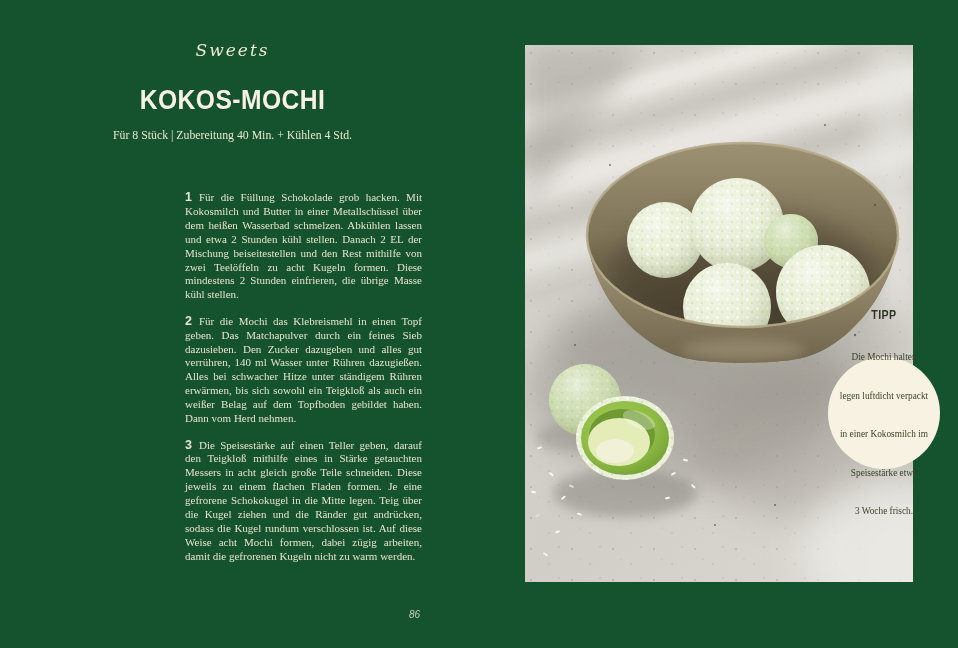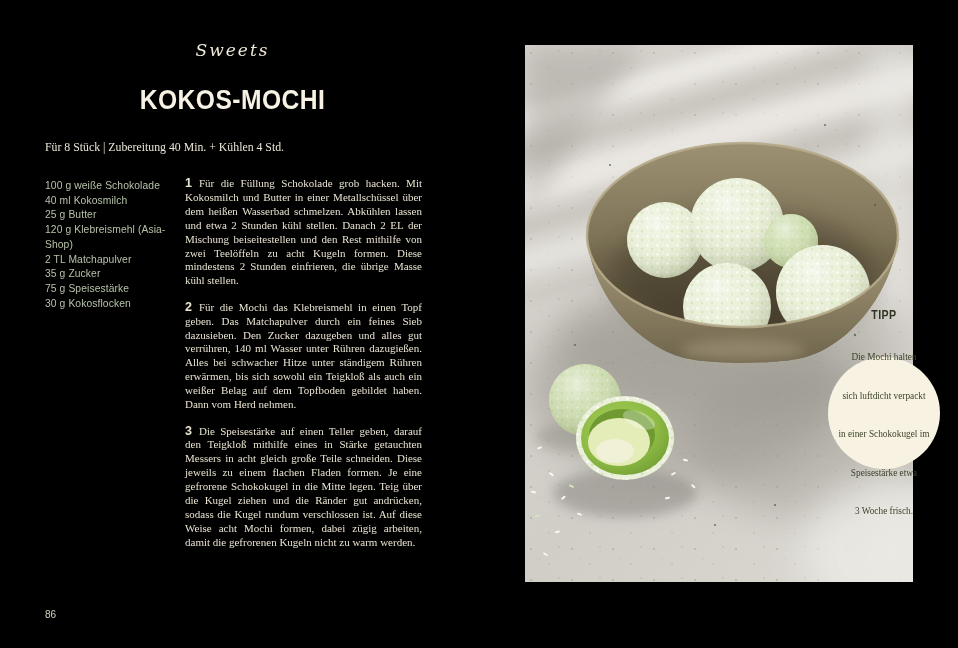--- a/index.html
+++ b/index.html
@@ -1,62 +1,52 @@
 <!DOCTYPE html>
 <html><head>
 <meta charset="utf-8">
 <style>
   html,body{margin:0;padding:0;}
   body{width:958px;height:648px;overflow:hidden;background:#44593b;font-family:"Liberation Serif",serif;}
-  .spread{position:relative;width:958px;height:648px;background:#000000;}
+  .spread{position:relative;width:958px;height:648px;background:#14532d;}
 
   
   .eyebrow{position:absolute;left:45px;top:40px;width:375px;text-align:center;
     font-family:"DejaVu Serif",serif;font-style:italic;font-size:17px;letter-spacing:2px;color:#eee8d5;}
   .title{position:absolute;left:45px;top:86px;width:375px;text-align:center;
     font-family:"Liberation Sans",sans-serif;font-weight:bold;font-size:28px;line-height:28px;
     color:#f7f2e3;letter-spacing:.5px;transform:scaleX(.88);transform-origin:50% 50%;white-space:nowrap;}
-  .subtitle{position:absolute;left:45px;top:140px;width:375px;text-align:left;
+  .subtitle{position:absolute;left:45px;top:128px;width:375px;text-align:center;
     font-size:11.8px;color:#ece6d4;}
   .ingredients{position:absolute;left:45px;top:179px;width:138px;list-style:none;margin:0;padding:0;
     font-family:"Liberation Sans",sans-serif;font-size:10.3px;line-height:14.7px;color:#b6c2a8;letter-spacing:.1px;}
-  .steps{position:absolute;left:185px;top:177px;width:237px;text-decoration:underline;}
+  .steps{position:absolute;left:185px;top:191px;width:237px;}
   .step{margin:0 0 12.5px 0;font-size:11px;line-height:13.9px;color:#e9e3d1;text-align:justify;}
   .step .num{font-family:"Liberation Sans",sans-serif;font-weight:bold;font-size:12.5px;padding-right:7px;}
-  .pageno{position:absolute;top:609px;font-family:"Liberation Sans",sans-serif;font-size:10px;color:#ccd4bd;text-align:left;}
+  .pageno{position:absolute;top:609px;font-family:"Liberation Sans",sans-serif;font-size:10px;color:#ccd4bd;text-align:right;font-style:italic;}
   .pageno.left{left:45px;width:375px;}
   .pageno.right{left:525px;width:388px;}
 
   
   .photo{position:absolute;left:525px;top:45px;width:388px;height:537px;overflow:hidden;}
   .tip{position:absolute;left:828px;top:357px;width:112px;height:112px;border-radius:50%;
     background:#f7f2e1;z-index:5;display:flex;flex-direction:column;align-items:center;justify-content:center;gap:27px;}
   .tip-heading{font-family:"Liberation Sans",sans-serif;font-weight:bold;font-size:12.5px;color:#2e3322;
     letter-spacing:.5px;transform:scaleX(.85);margin-bottom:3px;}
   .tip-line{font-size:9.3px;line-height:11.6px;color:#3b4129;text-align:left;white-space:nowrap;}
 </style>
 </head>
 <body>
 
 <div class="spread">
 
   <div class="eyebrow">Sweets</div>
   <div class="title">KOKOS-MOCHI</div>
   <div class="subtitle">Für 8 Stück | Zubereitung 40 Min. + Kühlen 4 Std.</div>
 
-  <ul class="ingredients">
-    <li>100 g weiße Schokolade</li>
-    <li>40 ml Kokosmilch</li>
-    <li>25 g Butter</li>
-    <li>120 g Klebreismehl (Asia-Shop)</li>
-    <li>2 TL Matchapulver</li>
-    <li>35 g Zucker</li>
-    <li>75 g Speisestärke</li>
-    <li>30 g Kokosflocken</li>
-  </ul>
 
   <div class="steps">
     <p class="step"><span class="num">1</span><span>Für die Füllung Schokolade grob hacken. Mit Kokosmilch und Butter in einer Metallschüssel über dem heißen Wasserbad schmelzen. Abkühlen lassen und etwa 2 Stunden kühl stellen. Danach 2 EL der Mischung beiseitestellen und den Rest mithilfe von zwei Teelöffeln zu acht Kugeln formen. Diese mindestens 2 Stunden einfrieren, die übrige Masse kühl stellen.</span></p>
     <p class="step"><span class="num">2</span><span>Für die Mochi das Klebreismehl in einen Topf geben. Das Matchapulver durch ein feines Sieb dazusieben. Den Zucker dazugeben und alles gut verrühren, 140 ml Wasser unter Rühren dazugießen. Alles bei schwacher Hitze unter ständigem Rühren erwärmen, bis sich sowohl ein Teigkloß als auch ein weißer Belag auf dem Topfboden gebildet haben. Dann vom Herd nehmen.</span></p>
     <p class="step"><span class="num">3</span><span>Die Speisestärke auf einen Teller geben, darauf den Teigkloß mithilfe eines in Stärke getauchten Messers in acht gleich große Teile schneiden. Diese jeweils zu einem flachen Fladen formen. Je eine gefrorene Schokokugel in die Mitte legen. Teig über die Kugel ziehen und die Ränder gut andrücken, sodass die Kugel rundum verschlossen ist. Auf diese Weise acht Mochi formen, dabei zügig arbeiten, damit die gefrorenen Kugeln nicht zu warm werden.</span></p>
   </div>
 
   <div class="pageno left">86</div>
 
   <div class="photo">
@@ -210,20 +200,20 @@
         <circle cx="365" cy="330" r="1.1"></circle>
         <circle cx="85" cy="120" r="1"></circle>
         <circle cx="50" cy="300" r="1.1"></circle>
       </g>
     </svg>
   </div>
 
   <div class="tip">
     <div class="tip-heading">TIPP</div>
     <div class="tip-line">Die Mochi halten</div>
-    <div class="tip-line">sich luftdicht verpackt</div>
-    <div class="tip-line">in einer Schokokugel im</div>
+    <div class="tip-line">legen luftdicht verpackt</div>
+    <div class="tip-line">in einer Kokosmilch im</div>
     <div class="tip-line">Speisestärke etwa</div>
     <div class="tip-line">3 Woche frisch.</div>
   </div>
 
 
 </div>
 
 </body></html>

